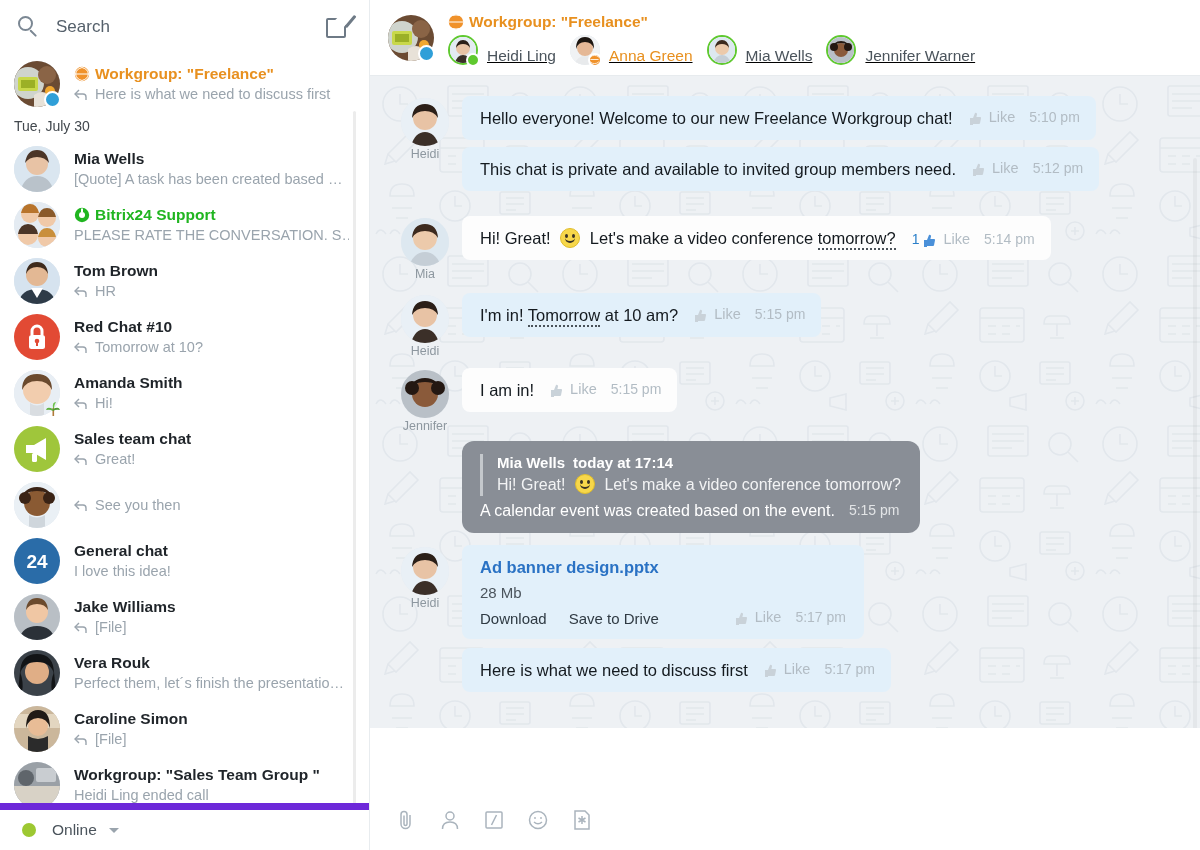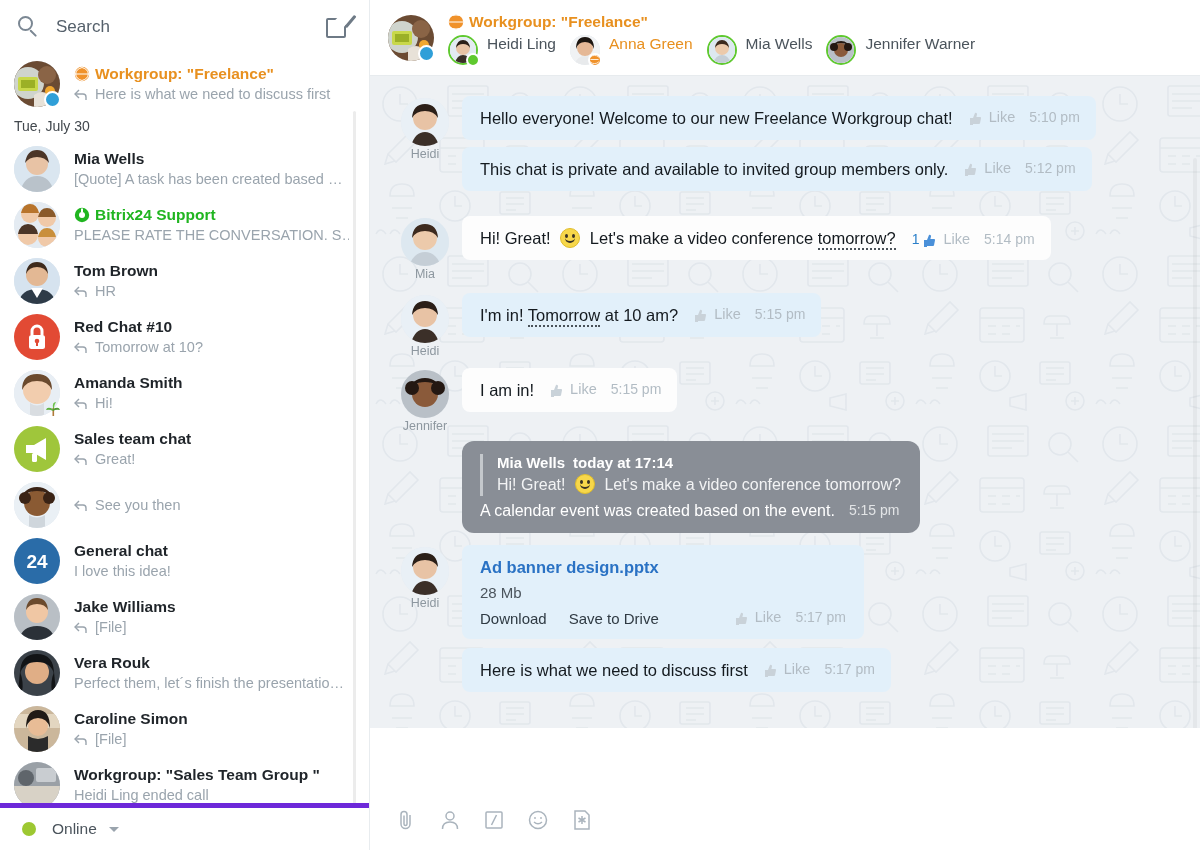--- a/index.html
+++ b/index.html
@@ -111,21 +111,21 @@
   .inline-icon {
     display: inline-block; width: 16px; height: 16px;
     vertical-align: -3px; margin-right: 5px;
   }
   #sidebar-scroll {
     position: absolute; right: 13px; top: 58px;
     width: 3px; height: 740px; background: #ececec; border-radius: 2px;
   }
   #status-bar {
     flex: 0 0 47px; height: 47px;
-    border-top: 5px solid #6d28d9;
+    border-top: 7px solid #6d28d9;
     display: flex; align-items: center; padding-left: 22px;
     background: #fff;
   }
   #status-dot {
     width: 14px; height: 14px; border-radius: 50%;
     background: #9dc832; margin-right: 16px;
   }
   #status-label { font-size: 15.5px; color: #4b545c; }
   #status-caret {
     margin-left: 12px; width: 0; height: 0;
@@ -148,21 +148,21 @@
     flex: 0 0 46px; margin-right: 14px; position: relative; overflow: visible;
   }
   #header-right { flex: 1 1 auto; min-width: 0; }
   #wg-title {
     display: flex; align-items: center;
     font-size: 15.5px; font-weight: bold; color: #e8901f; line-height: 22px;
   }
   #members-row {
     display: flex; align-items: center; margin-top: 2px; flex-wrap: nowrap;
   }
-  .member { display: flex; align-items: flex-start; margin-right: 14px; }
+  .member { display: flex; align-items: flex-end; margin-right: 14px; text-decoration: underline; }
   .member-av {
     width: 30px; height: 30px; border-radius: 50%; position: relative;
     flex: 0 0 30px; margin-right: 9px;
   }
   .member-av .ring-on {
     position: absolute; inset: 0; border-radius: 50%;
     border: 2px solid #5fc92f; box-sizing: border-box;
   }
   .member-av .inner {
     position: absolute; inset: 2px; border-radius: 50%; overflow: hidden;
@@ -768,21 +768,21 @@
                   <svg width="14" height="14" viewBox="0 0 14 14">
                       <path d="M4 6 L6 1 a1.4 1.4 0 0 1 2 1.4 L7.4 5 h3.6 a1 1 0 0 1 1 1.2 l-1 5 a1 1 0 0 1 -1 0.8 H4z M1 6 h3 v7 H1z" fill="#c9d2d9"></path>
                     </svg>
                 </span>
                 <span class="like-label">Like</span>
                 <span class="msg-time">5:10 pm</span>
               </span>
             </div>
             <br>
             <div class="bubble">
-              <span class="bubble-text">This chat is private and available to invited group members only.</span>
+              <span class="bubble-text">This chat is private and available to invited group members need.</span>
               <span class="bubble-meta">
                 <span class="thumb">
                   <svg width="14" height="14" viewBox="0 0 14 14">
                       <path d="M4 6 L6 1 a1.4 1.4 0 0 1 2 1.4 L7.4 5 h3.6 a1 1 0 0 1 1 1.2 l-1 5 a1 1 0 0 1 -1 0.8 H4z M1 6 h3 v7 H1z" fill="#c9d2d9"></path>
                     </svg>
                 </span>
                 <span class="like-label">Like</span>
                 <span class="msg-time">5:12 pm</span>
               </span>
             </div>

